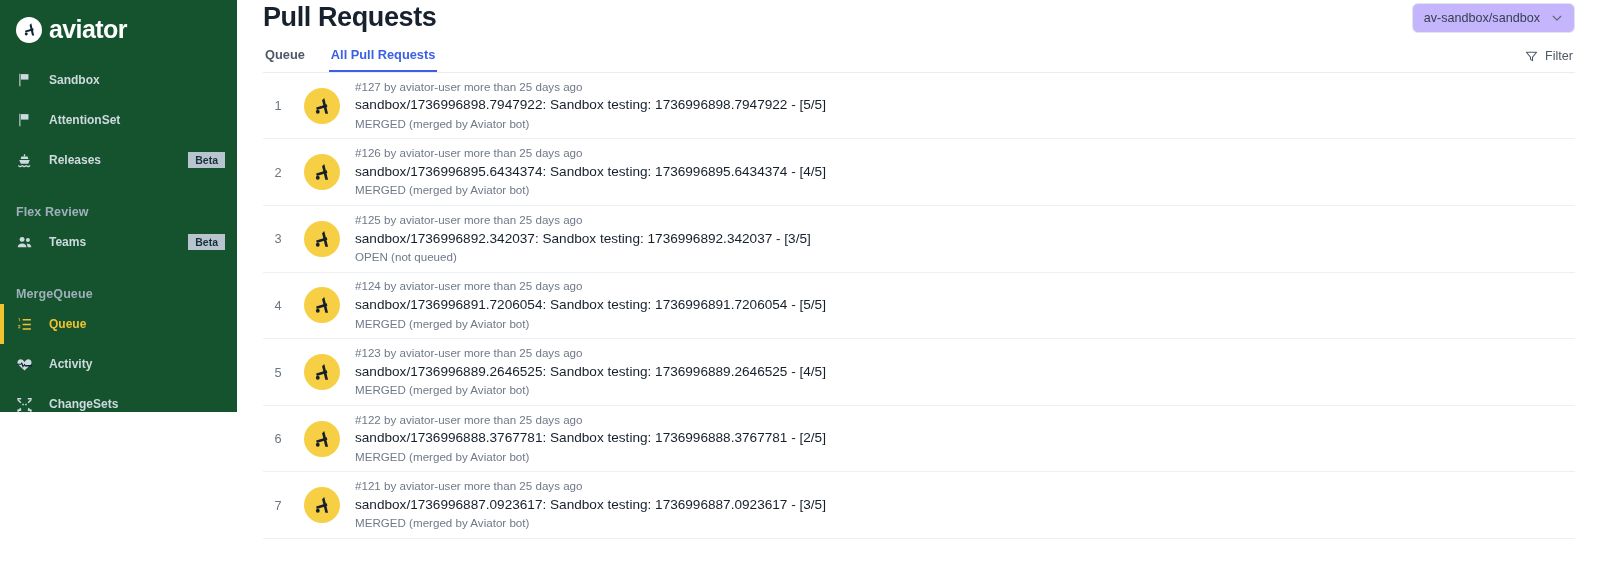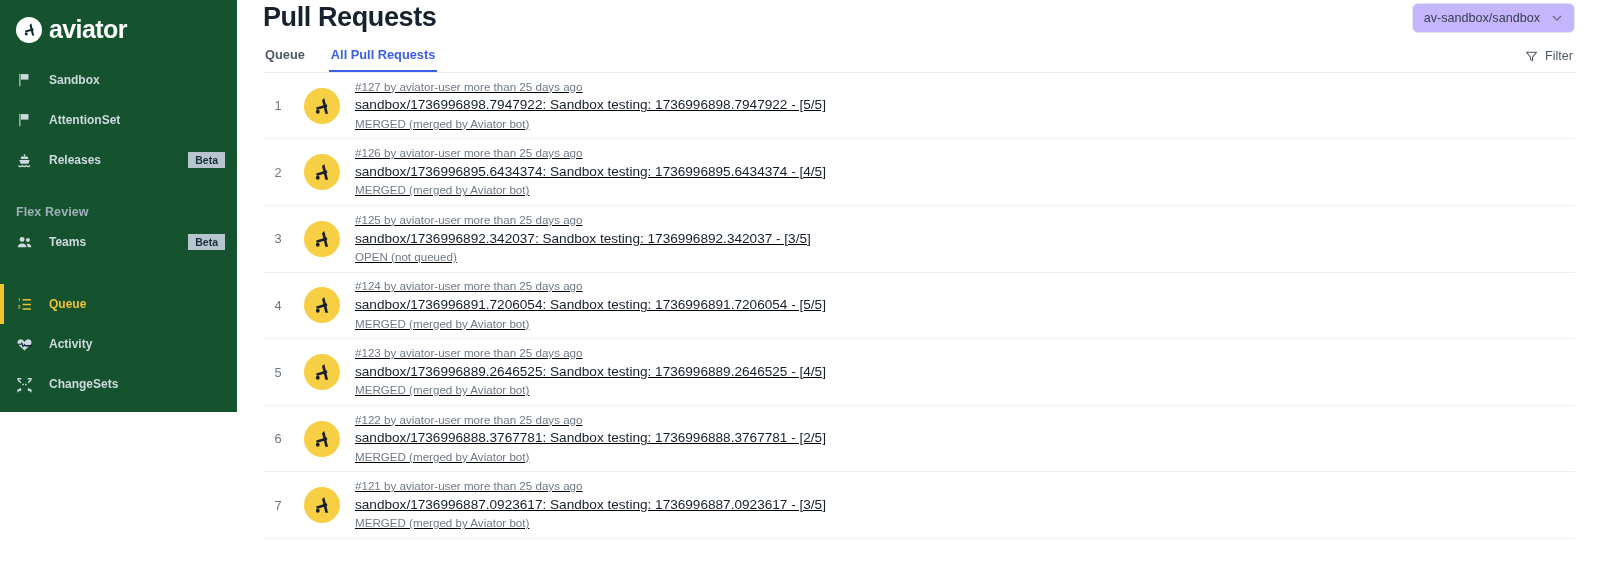--- a/index.html
+++ b/index.html
@@ -207,21 +207,21 @@
     min-width: 36px;
     border-radius: 50%;
     background: #f7cf45;
     margin-left: 13px;
     margin-right: 15px;
     display: flex;
     align-items: center;
     justify-content: center;
   }
   .pr-avatar svg { display: block; }
-  .pr-body { display: flex; flex-direction: column; justify-content: center; text-decoration: underline; }
+  .pr-body { display: flex; flex-direction: column; justify-content: center; }
   .pr-meta {
     font-size: 11.6px;
     color: #6f7988;
     line-height: 1.45;
   }
   .pr-title {
     font-size: 13.6px;
     color: #16202c;
     line-height: 1.5;
     white-space: nowrap;
@@ -297,20 +297,21 @@
           <path d="M2.4 18.6c0-3.3 2.8-5.3 6.2-5.3s6.2 2 6.2 5.3z"></path>
           <path d="M15.2 13.9c2.9-.5 6.4 1 6.4 4.7h-5z"></path>
         </svg>
       </span>
       <span class="nav-label">Teams</span>
       <span class="badge-beta">Beta</span>
     </div>
 
     <div class="nav-gap-md"></div>
 
+    <div class="nav-section-label">MergeQueue</div>
 
     <div class="nav-item active">
       <span class="nav-ico">
         <svg width="17" height="17" viewBox="0 0 24 24" fill="currentColor" aria-hidden="true">
           <path d="M9.4 4.4h11.6v2.1H9.4zM9.4 10.9h11.6V13H9.4zM9.4 17.4h11.6v2.1H9.4z"></path>
           <path d="M3.2 3.1h2v4.3h-.9V4h-1.1z"></path>
           <path d="M2.9 14.5c0-1.1.8-1.7 1.7-1.7.9 0 1.6.5 1.6 1.3 0 .7-.5 1.1-1.1 1.6l-.9.7h2.1v.9H2.9v-.8l1.7-1.4c.4-.3.6-.5.6-.8 0-.3-.2-.5-.6-.5-.4 0-.6.3-.7.7z"></path>
         </svg>
       </span>
       <span class="nav-label">Queue</span>

